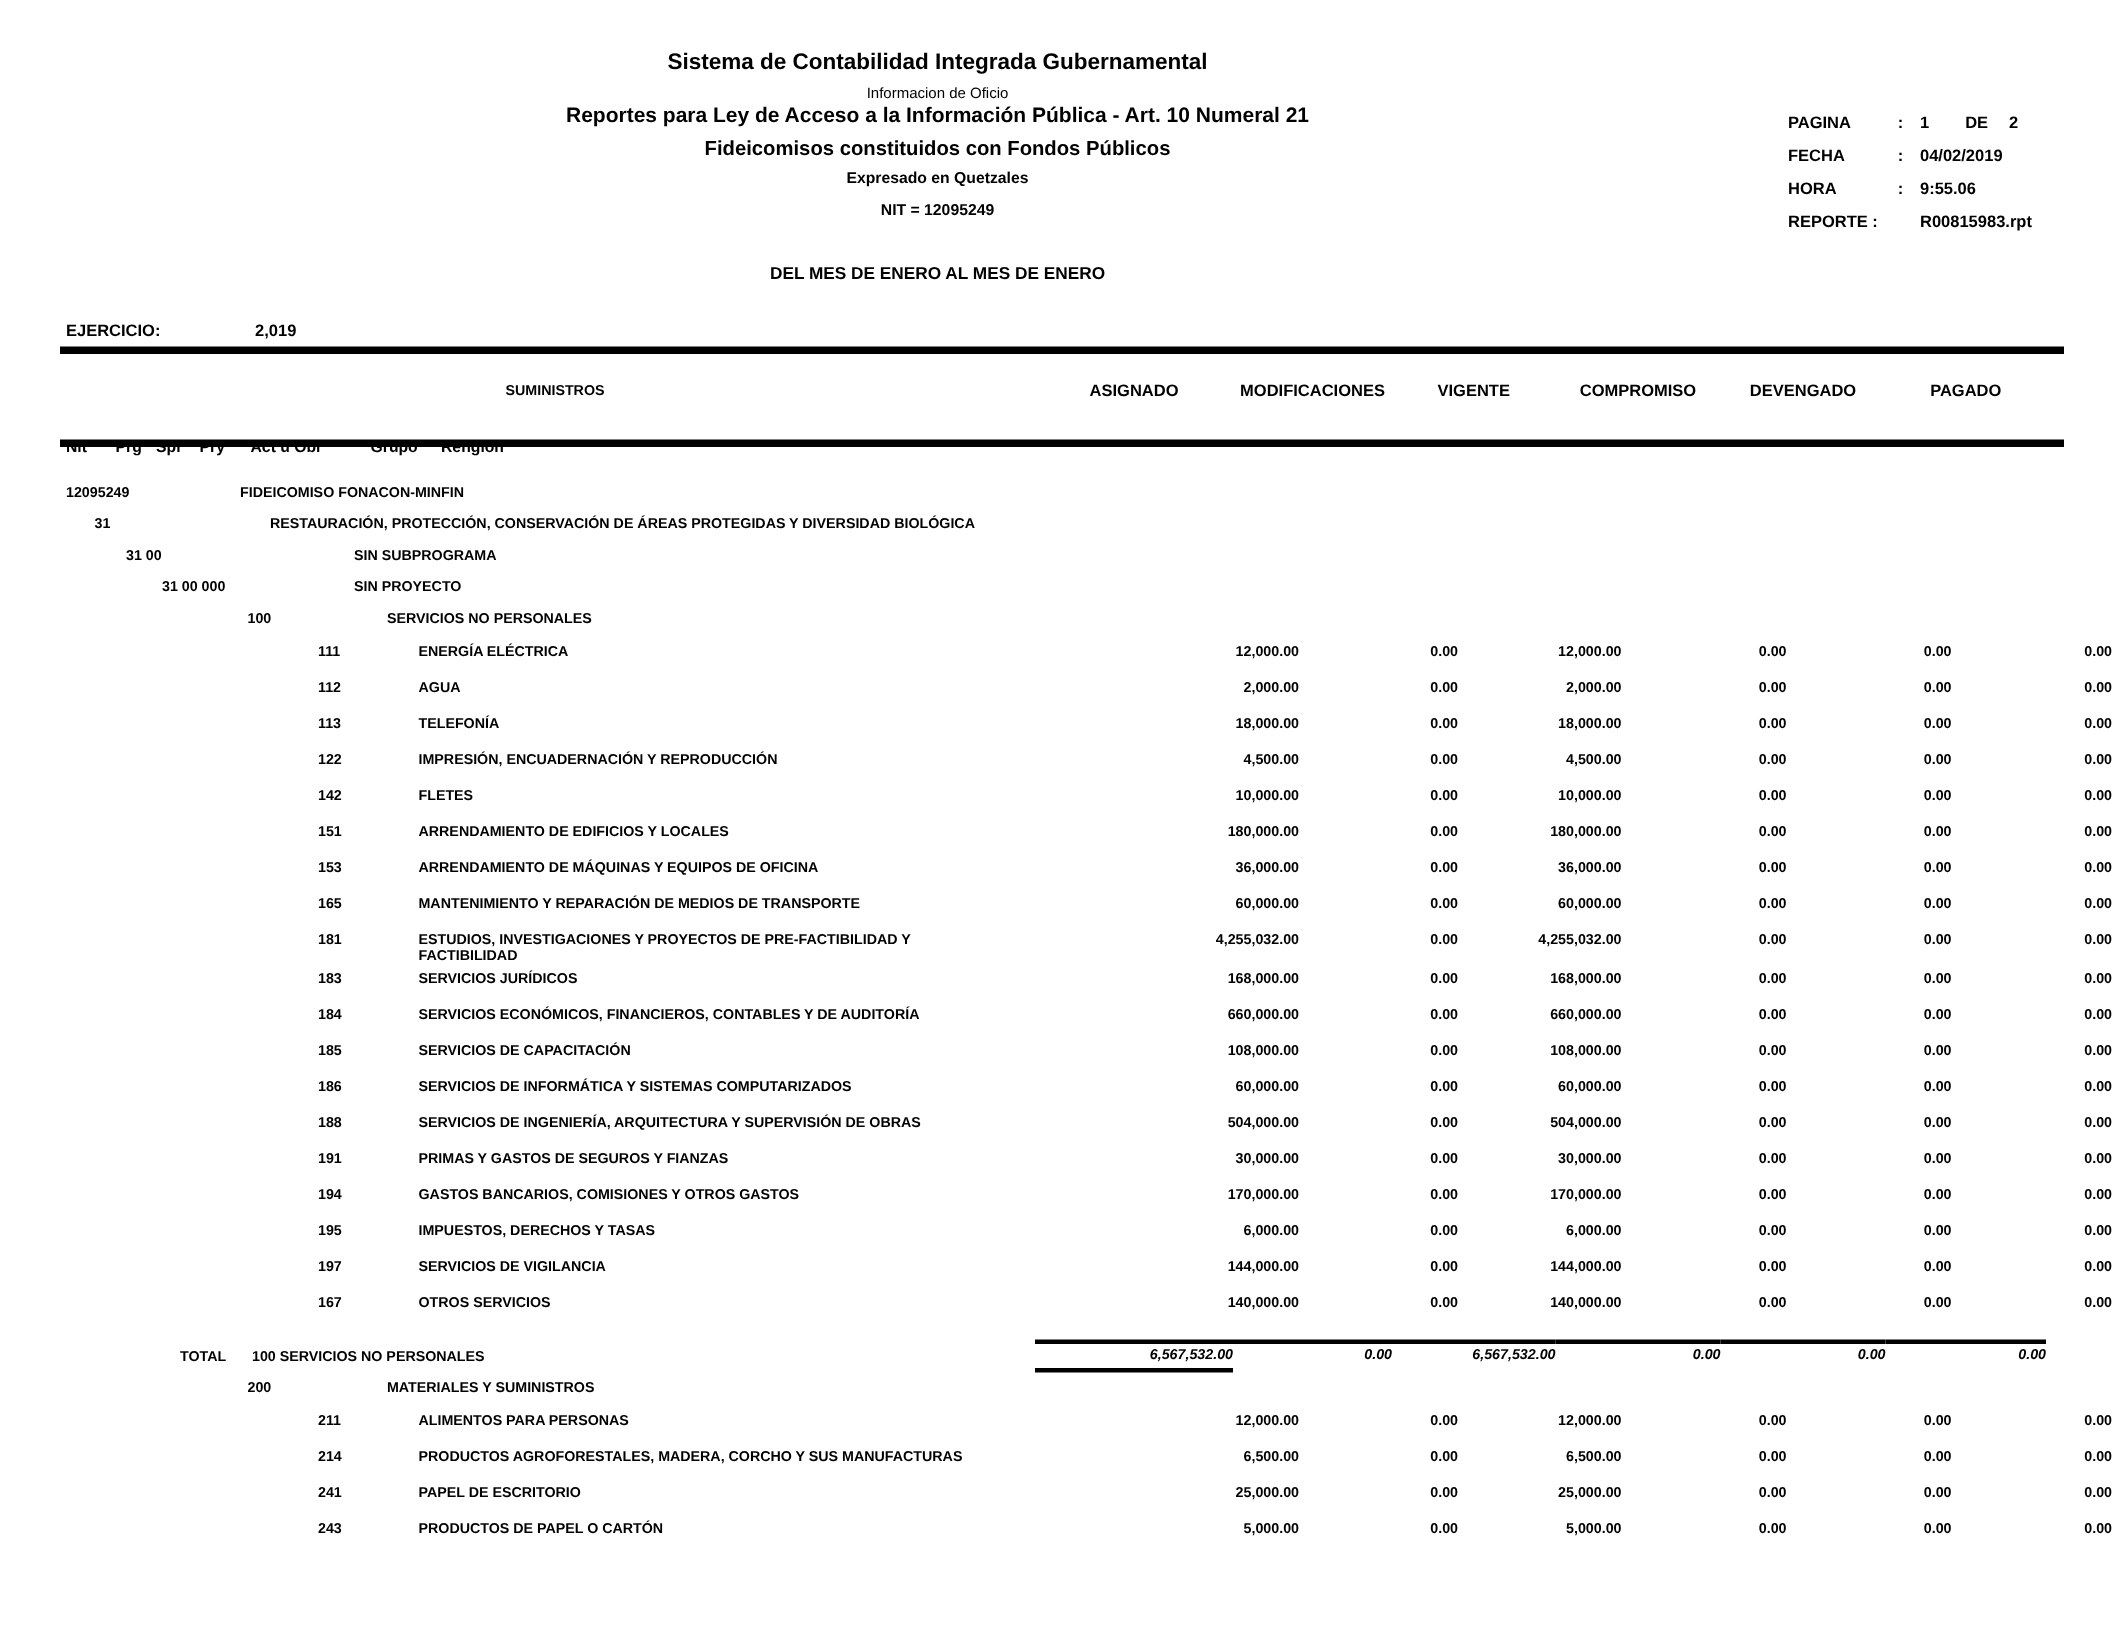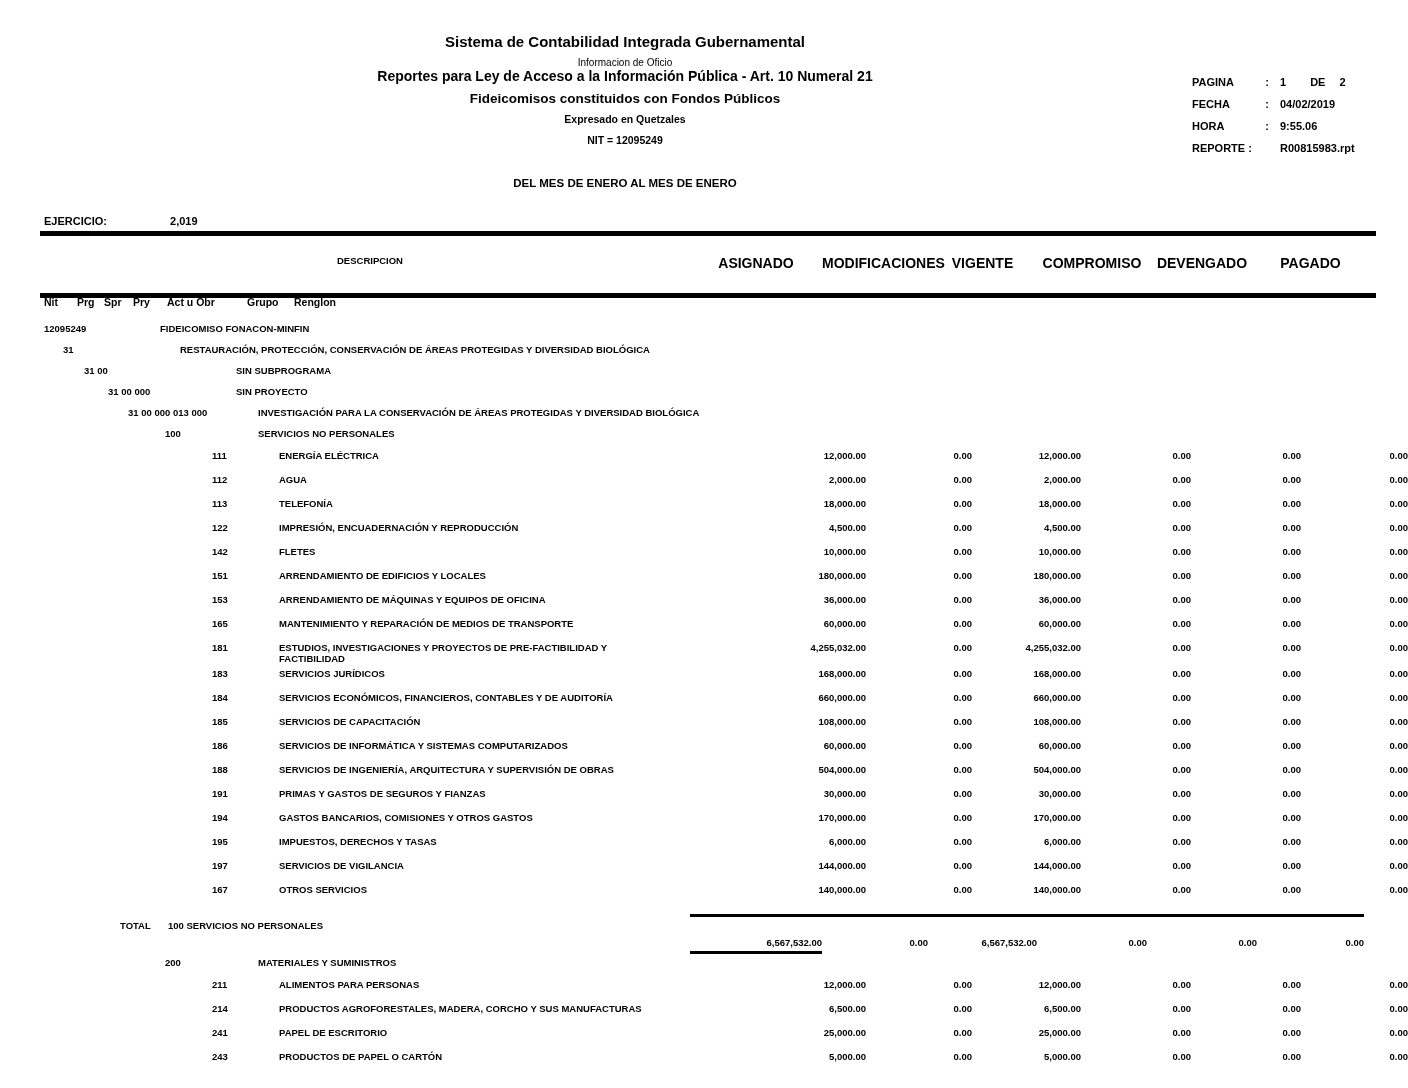--- a/index.html
+++ b/index.html
@@ -29,21 +29,21 @@
   .ej-value  { margin-left:60px; }
   .bar { position:absolute; left:40px; width:1336px; height:5px; background:#000; }
   .bar1 { top:231px; }
   .bar2 { top:293px; }
 
   
   .colheads { position:absolute; left:0; top:240px; width:1408px; }
   .amount-head-row { display:flex; padding-left:690px; margin-top:15px; }
   .desc-head { position:absolute; left:300px; top:15px; width:140px; text-align:center;
     font-size:9.5px; font-weight:700; }
-  .ahcell { font-size:14px; font-weight:700; text-align:center; }
+  .ahcell { font-size:11px; font-weight:700; text-align:center; }
   .code-head-row { position:relative; height:20px; margin-top:25px; }
   .chcell { position:absolute; top:0; font-size:10.5px; font-weight:700; }
 
   
   .tbody { position:absolute; left:0; top:320px; width:1408px; }
 
   .hrow { position:relative; height:21px; font-size:9.5px; font-weight:700; }
   .hcode, .hlabel { position:absolute; top:3px; white-space:nowrap; }
   .lvl0 .hcode{left:44px}  .lvl0 .hlabel{left:160px}
   .lvl1 .hcode{left:63px}  .lvl1 .hlabel{left:180px}
@@ -58,21 +58,21 @@
   .col-desc { width:455px; }
   .col-desc span { display:inline-block; max-width:370px; }
   .ncell { text-align:right; white-space:nowrap; }
   .c0{width:132px} .c1{width:106px} .c2{width:109px} .c3{width:110px} .c4{width:110px} .c5{width:107px}
 
   .trow { display:flex; min-height:30px; align-items:flex-start;
     font-size:9.5px; font-weight:700; margin-top:4px; padding-top:6px; position:relative; }
   .t-spacer { width:690px; position:relative; }
   .t-label { position:absolute; left:120px; top:6px; }
   .t-group { position:absolute; left:168px; top:6px; white-space:nowrap; }
-  .trow .ncell { border-top:3px solid #000; padding-top:20px; }
+  .trow .ncell { border-top:3px solid #000; padding-top:2px;font-style:italic; }
   .trow .c0 { border-bottom:3px solid #000; padding-bottom:3px; }
 </style>
 </head>
 <body>
 
 <div class="page">
 
   <div class="hdr-center">
     <div class="sys-title">Sistema de Contabilidad Integrada Gubernamental</div>
     <div class="info-line">Informacion de Oficio</div>
@@ -107,21 +107,21 @@
     </div>
   </div>
 
   <div class="ejercicio">
     <span>EJERCICIO:</span>
     <span class="ej-value">2,019</span>
   </div>
   <div class="bar bar1"></div>
 
   <div class="colheads">
-    <div class="desc-head">DESCRIPCION</div>
+    <div class="desc-head">SUMINISTROS</div>
     <div class="amount-head-row">
         <span class="ahcell c0">ASIGNADO</span>
         <span class="ahcell c1">MODIFICACIONES</span>
         <span class="ahcell c2">VIGENTE</span>
         <span class="ahcell c3">COMPROMISO</span>
         <span class="ahcell c4">DEVENGADO</span>
         <span class="ahcell c5">PAGADO</span>
       </div>
     <div class="code-head-row">
         <span class="chcell" style="left: 44px;">Nit</span>
@@ -145,24 +145,20 @@
         <span class="hlabel">RESTAURACIÓN, PROTECCIÓN, CONSERVACIÓN DE ÁREAS PROTEGIDAS Y DIVERSIDAD BIOLÓGICA</span>
       </div>
       <div class="hrow lvl2">
         <span class="hcode">31 00</span>
         <span class="hlabel">SIN SUBPROGRAMA</span>
       </div>
       <div class="hrow lvl3">
         <span class="hcode">31 00 000</span>
         <span class="hlabel">SIN PROYECTO</span>
       </div>
-      <div class="hrow lvl4">
-        <span class="hcode">31 00 000 013 000</span>
-        <span class="hlabel">INVESTIGACIÓN PARA LA CONSERVACIÓN DE ÁREAS PROTEGIDAS Y DIVERSIDAD BIOLÓGICA</span>
-      </div>
       <div class="hrow lvl5">
         <span class="hcode">100</span>
         <span class="hlabel">SERVICIOS NO PERSONALES</span>
       </div>
       <div class="drow">
         <span class="col-code">111</span>
         <span class="col-desc"><span>ENERGÍA ELÉCTRICA</span></span>
         <span class="ncell c0">12,000.00</span>
         <span class="ncell c1">0.00</span>
         <span class="ncell c2">12,000.00</span>

